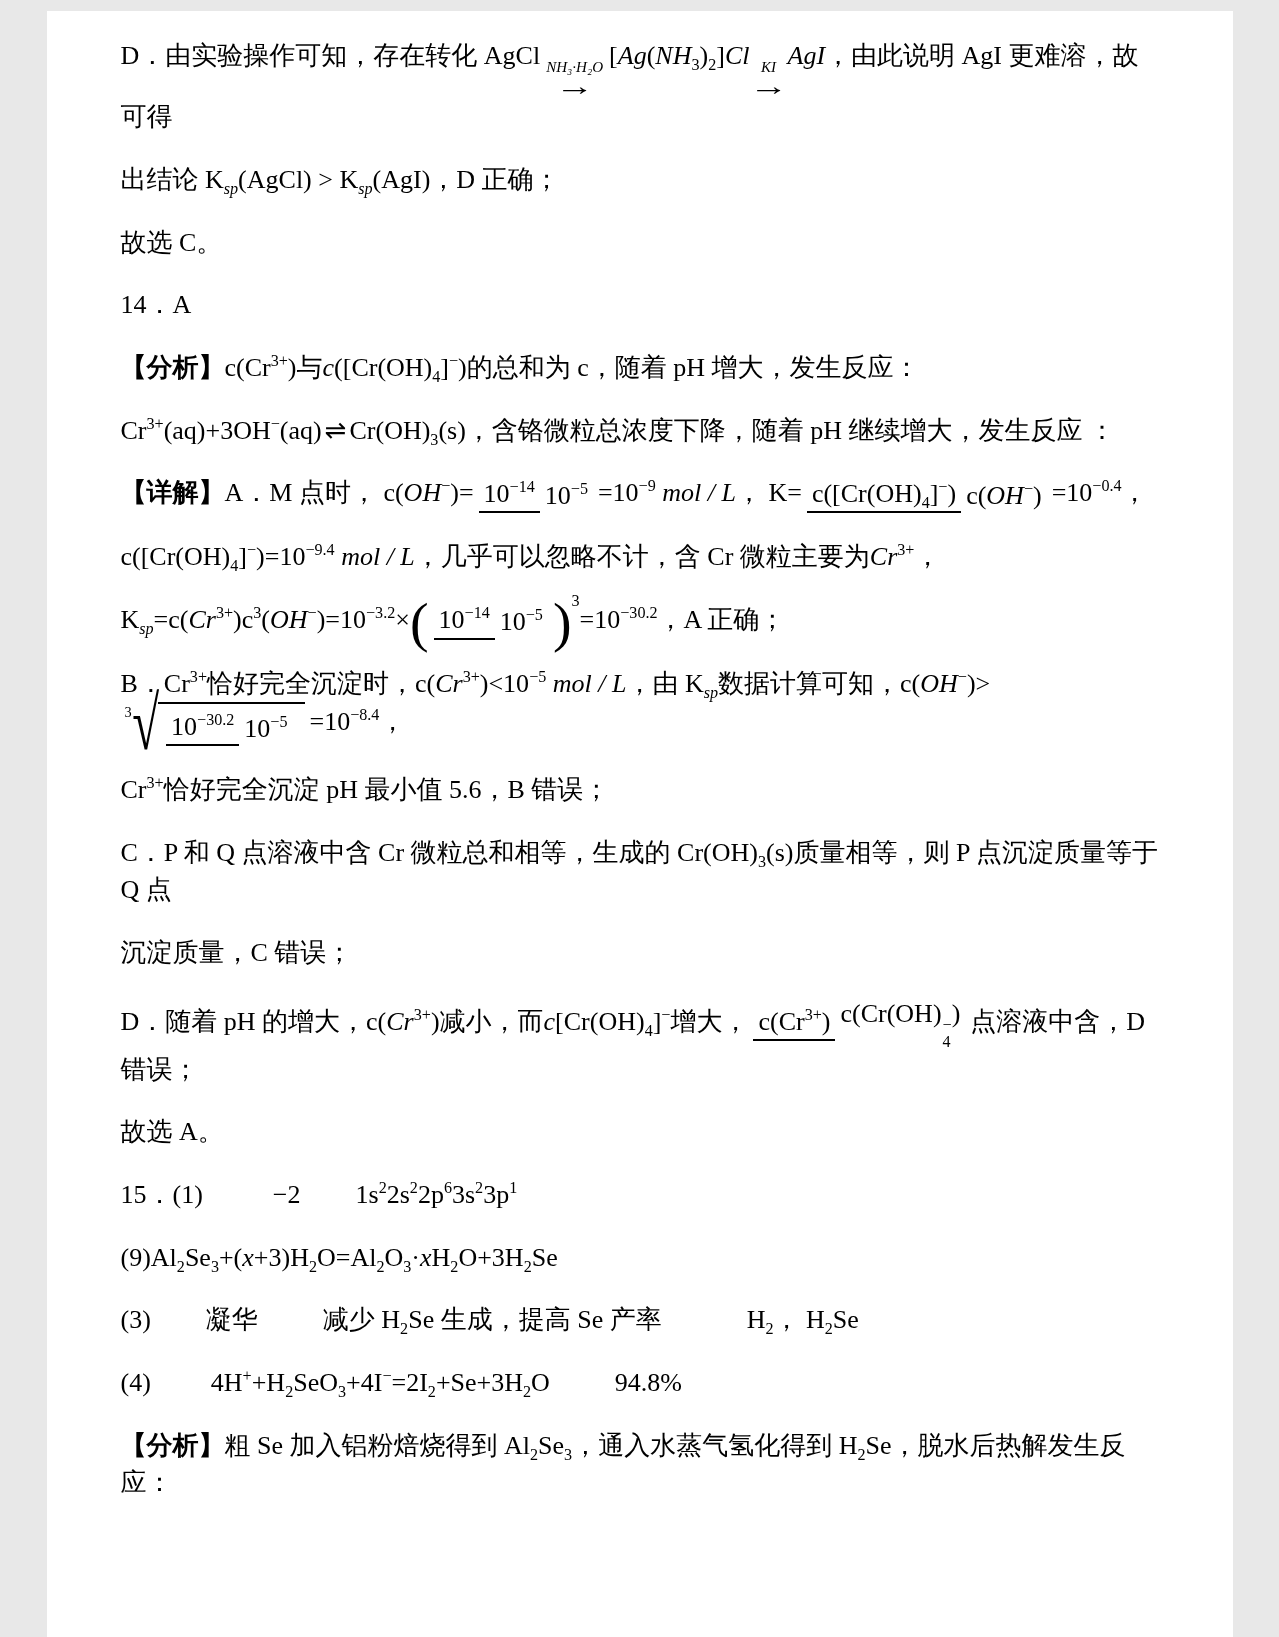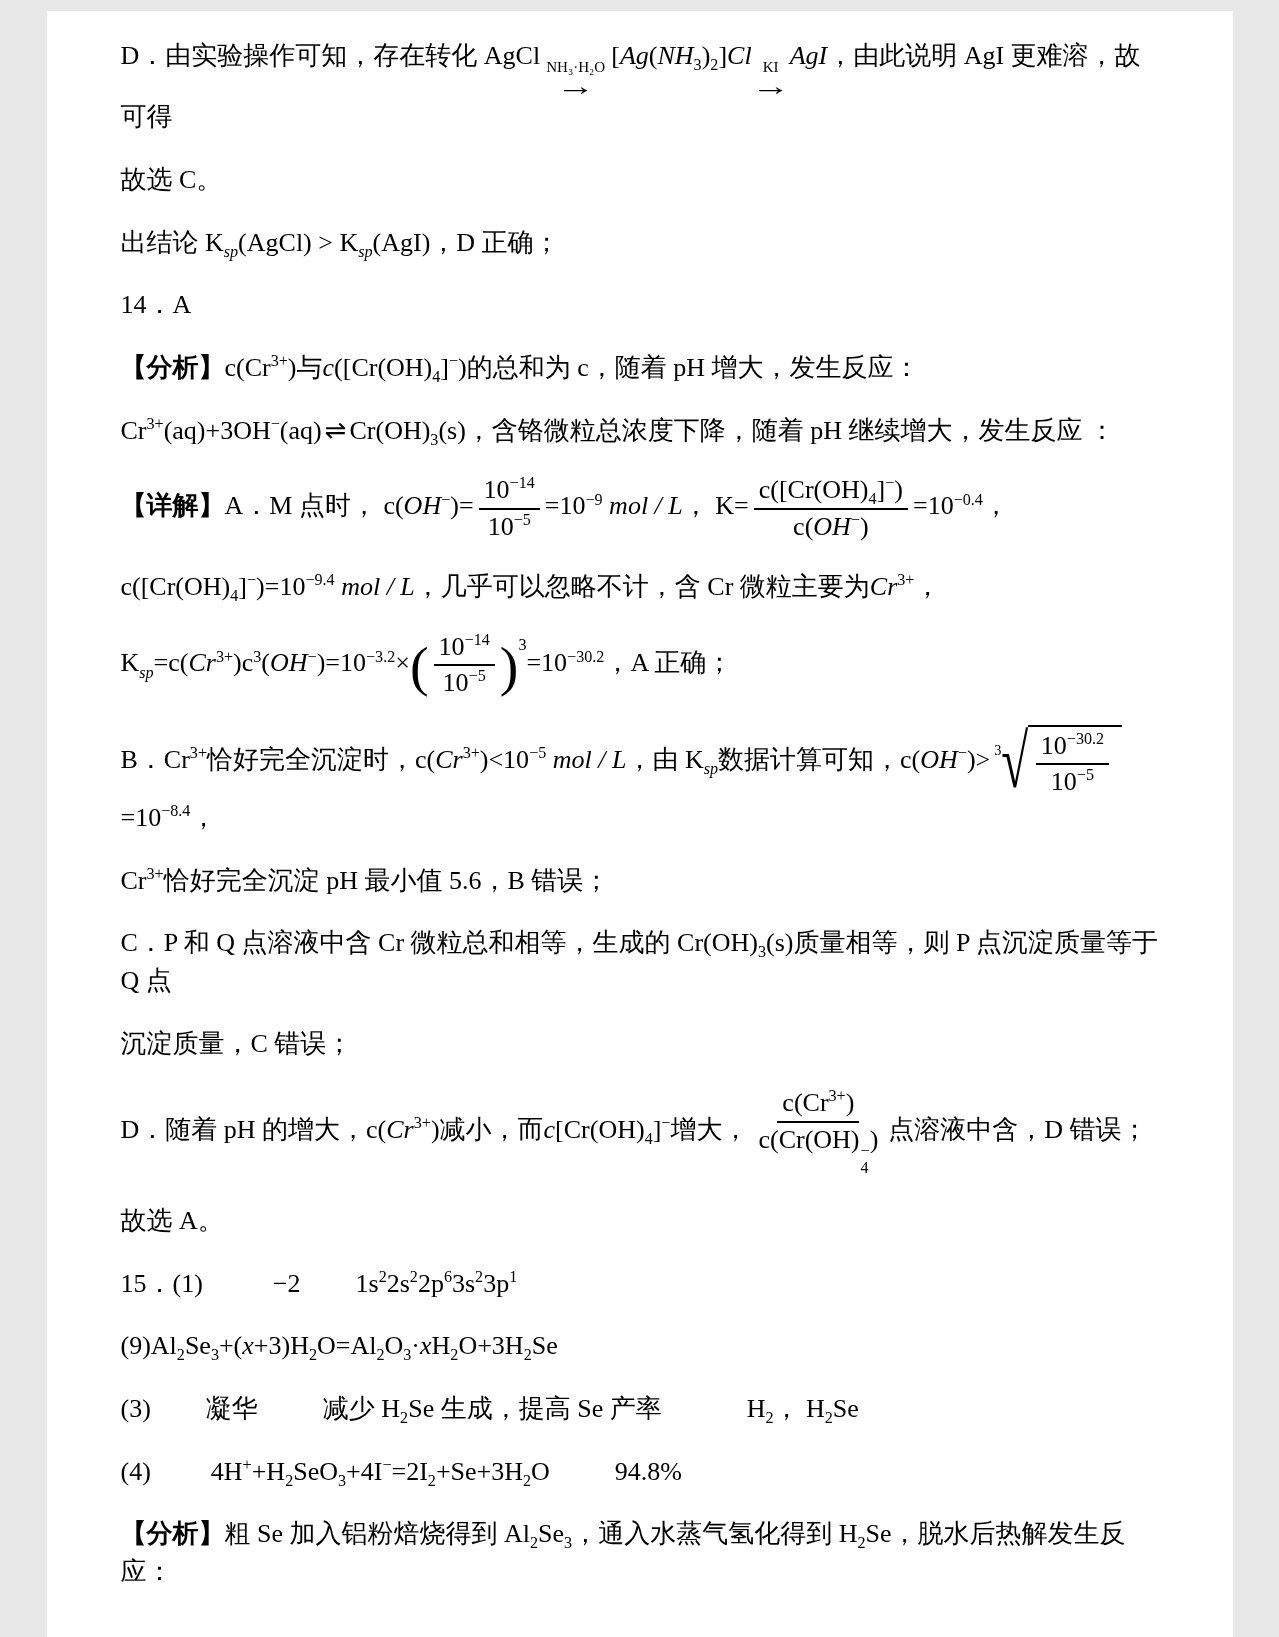--- a/index.html
+++ b/index.html
@@ -13,25 +13,25 @@
     font-family:"Liberation Serif","DejaVu Serif",serif;
     font-size:26px;
     padding:26px 72px 40px 74px;
   }
   .line{margin:0 0 25px 0;line-height:1.45;}
   sup,sub{font-size:0.62em;line-height:0;}
   .it{font-style:italic;}
   .bd{font-weight:bold;text-align:center;}
   .eq{font-family:"DejaVu Sans",sans-serif;padding:0 3px;}
   .hsp{display:inline-block;height:1px;}
-  .frac{display:inline-flex;flex-direction:column;align-items:center;vertical-align:middle;margin:0 5px;line-height:1.25;text-align:center;}
+  .frac{display:inline-flex;flex-direction:row;align-items:center;vertical-align:middle;margin:0 5px;line-height:1.25;text-align:center;}
   .num{border-bottom:2px solid #000;padding:0 5px 1px 5px;white-space:nowrap;}
   .den{padding:1px 5px 0 5px;white-space:nowrap;}
   .rxn{display:inline-flex;flex-direction:column;align-items:center;vertical-align:-8px;margin:0 6px;line-height:1;}
-  .atop{font-size:0.58em;white-space:nowrap;line-height:1;margin-bottom:1px;}
+  .atop{font-size:0.58em;font-style:italic;white-space:nowrap;line-height:1;margin-bottom:1px;}
   .ashaft{line-height:0.85;display:block;transform:scaleX(1.5);}
   .root{display:inline-flex;align-items:center;vertical-align:middle;margin:0 4px;}
   .ridx{font-size:0.55em;transform:translateY(-12px);margin-right:-7px;position:relative;z-index:2;}
   .rsgn{font-size:2.9em;font-weight:100;line-height:0;transform:scaleX(0.65);}
   .rbody{border-top:2px solid #000;padding:3px 8px 0 3px;margin-left:-8px;}
   .stk{display:inline-flex;flex-direction:column;align-items:flex-start;font-size:0.62em;line-height:1.05;vertical-align:-0.5em;margin-left:1px;}
   .bigp{font-size:2.15em;font-weight:400;vertical-align:middle;line-height:0;}
   .hisup{font-size:0.62em;vertical-align:1.35em;line-height:0;}
 </style>
 </head>
@@ -39,22 +39,22 @@
 
 <div class="page">
   <div id="doc-body">
       <div class="line"><span>D．由实验操作可知，存在转化 </span><span>AgCl</span><span class="rxn">
           <span class="atop">NH₃·H₂O</span>
           <span class="ashaft">→</span>
         </span><span>[</span><span class="it">Ag</span><span>(</span><span class="it">NH</span><sub>3</sub><span>)</span><sub>2</sub><span>]</span><span class="it">Cl</span><span class="rxn">
           <span class="atop">KI</span>
           <span class="ashaft">→</span>
         </span><span class="it">AgI</span><span>，由此说明 AgI 更难溶，故可得</span></div>
+      <div class="line"><span>出结论 K</span><sub class="it">sp</sub><span>(AgCl) &gt; K</span><sub class="it">sp</sub><span>(AgI)，D 正确；</span></div>
       <div class="line"><span>故选 C。</span></div>
-      <div class="line"><span>出结论 K</span><sub class="it">sp</sub><span>(AgCl) &gt; K</span><sub class="it">sp</sub><span>(AgI)，D 正确；</span></div>
       <div class="line"><span>14．A</span></div>
       <div class="line"><span class="bd">【分析】</span><span>c</span><span>(</span><span>Cr</span><sup>3+</sup><span>)</span><span>与</span><span class="it">c</span><span>([Cr(OH)</span><sub>4</sub><span>]</span><sup>−</sup><span>)</span><span>的总和为 c，随着 pH 增大，发生反应：</span></div>
       <div class="line"><span>Cr</span><sup>3+</sup><span>(aq)+3OH</span><sup>−</sup><span>(aq)</span><span class="eq">⇌</span><span>Cr(OH)</span><sub>3</sub><span>(s)，含铬微粒总浓度下降，随着 pH 继续增大，发生反应 ：</span></div>
       <div class="line"><span class="bd">【详解】</span><span>A．M 点时，  c</span><span>(</span><span class="it">OH</span><sup>−</sup><span>)=</span><span class="frac">
           <span class="num"><span>10</span><sup>−14</sup></span>
           <span class="den"><span>10</span><sup>−5</sup></span>
         </span><span>=10</span><sup>−9</sup><span class="it"> mol / L</span><span>，  K=</span><span class="frac">
           <span class="num"><span>c([Cr(OH)</span><sub>4</sub><span>]</span><sup>−</sup><span>)</span></span>
           <span class="den"><span>c(</span><span class="it">OH</span><sup>−</sup><span>)</span></span>
         </span><span>=10</span><sup>−0.4</sup><span>，</span></div>

